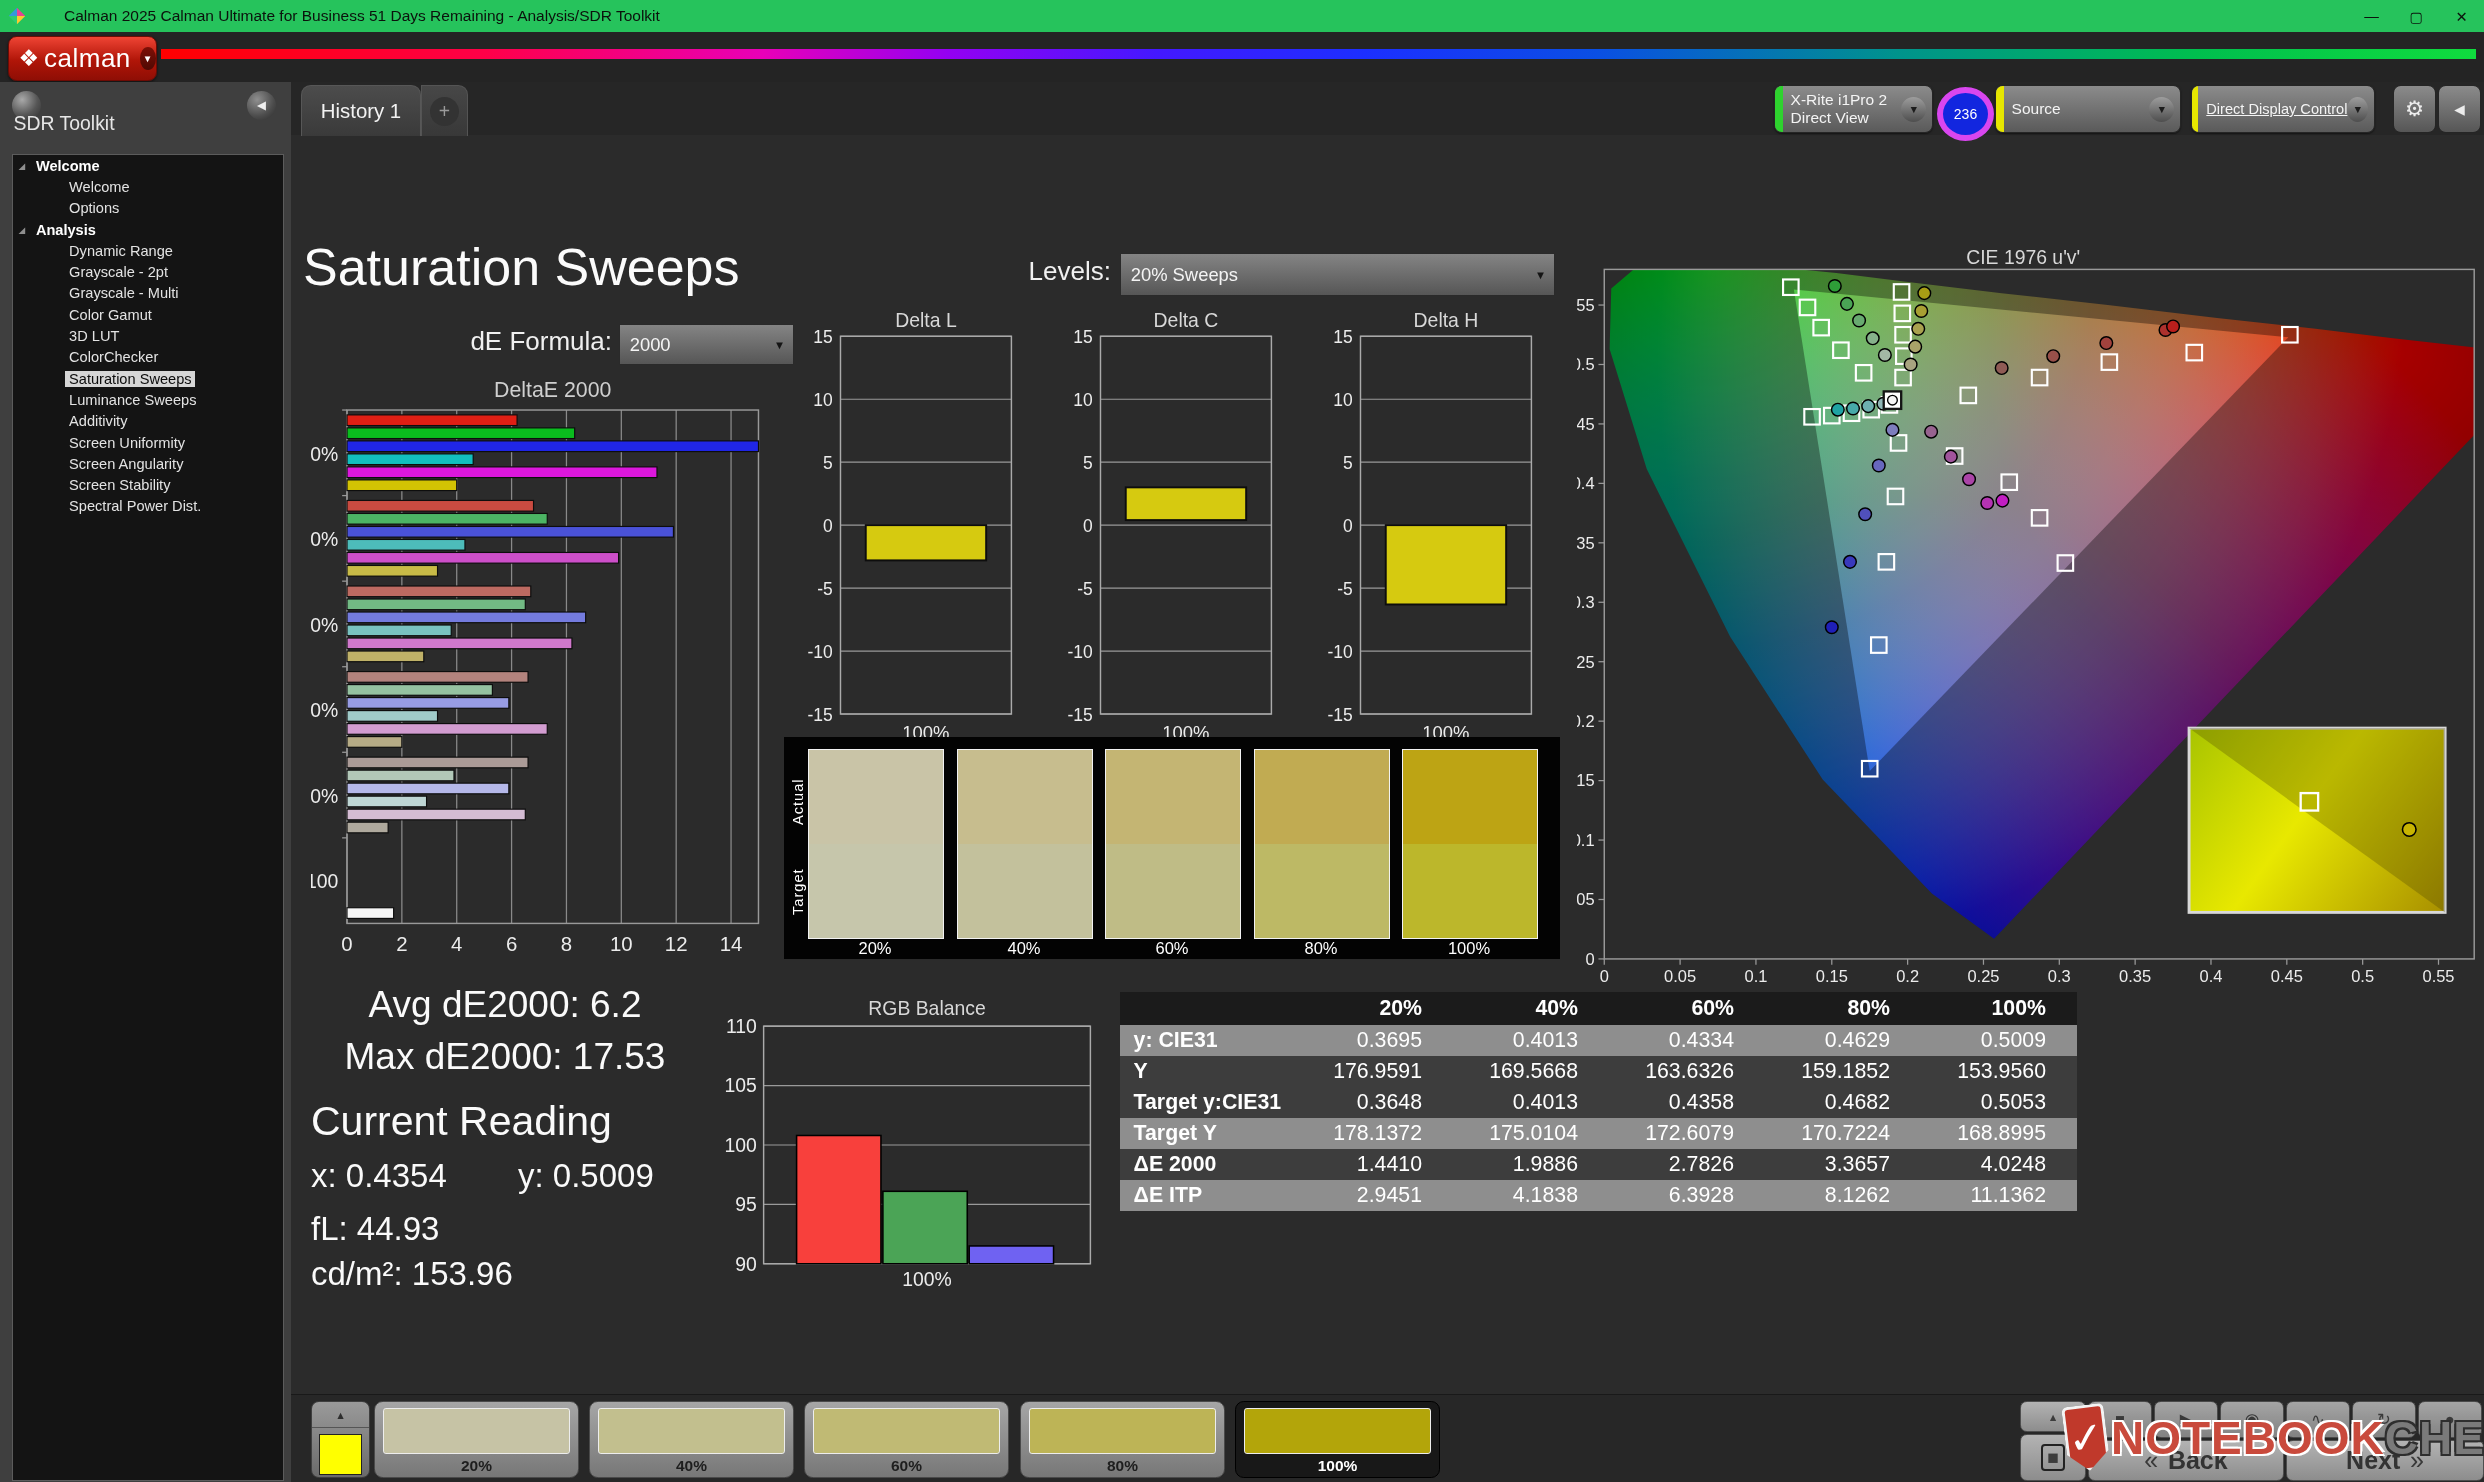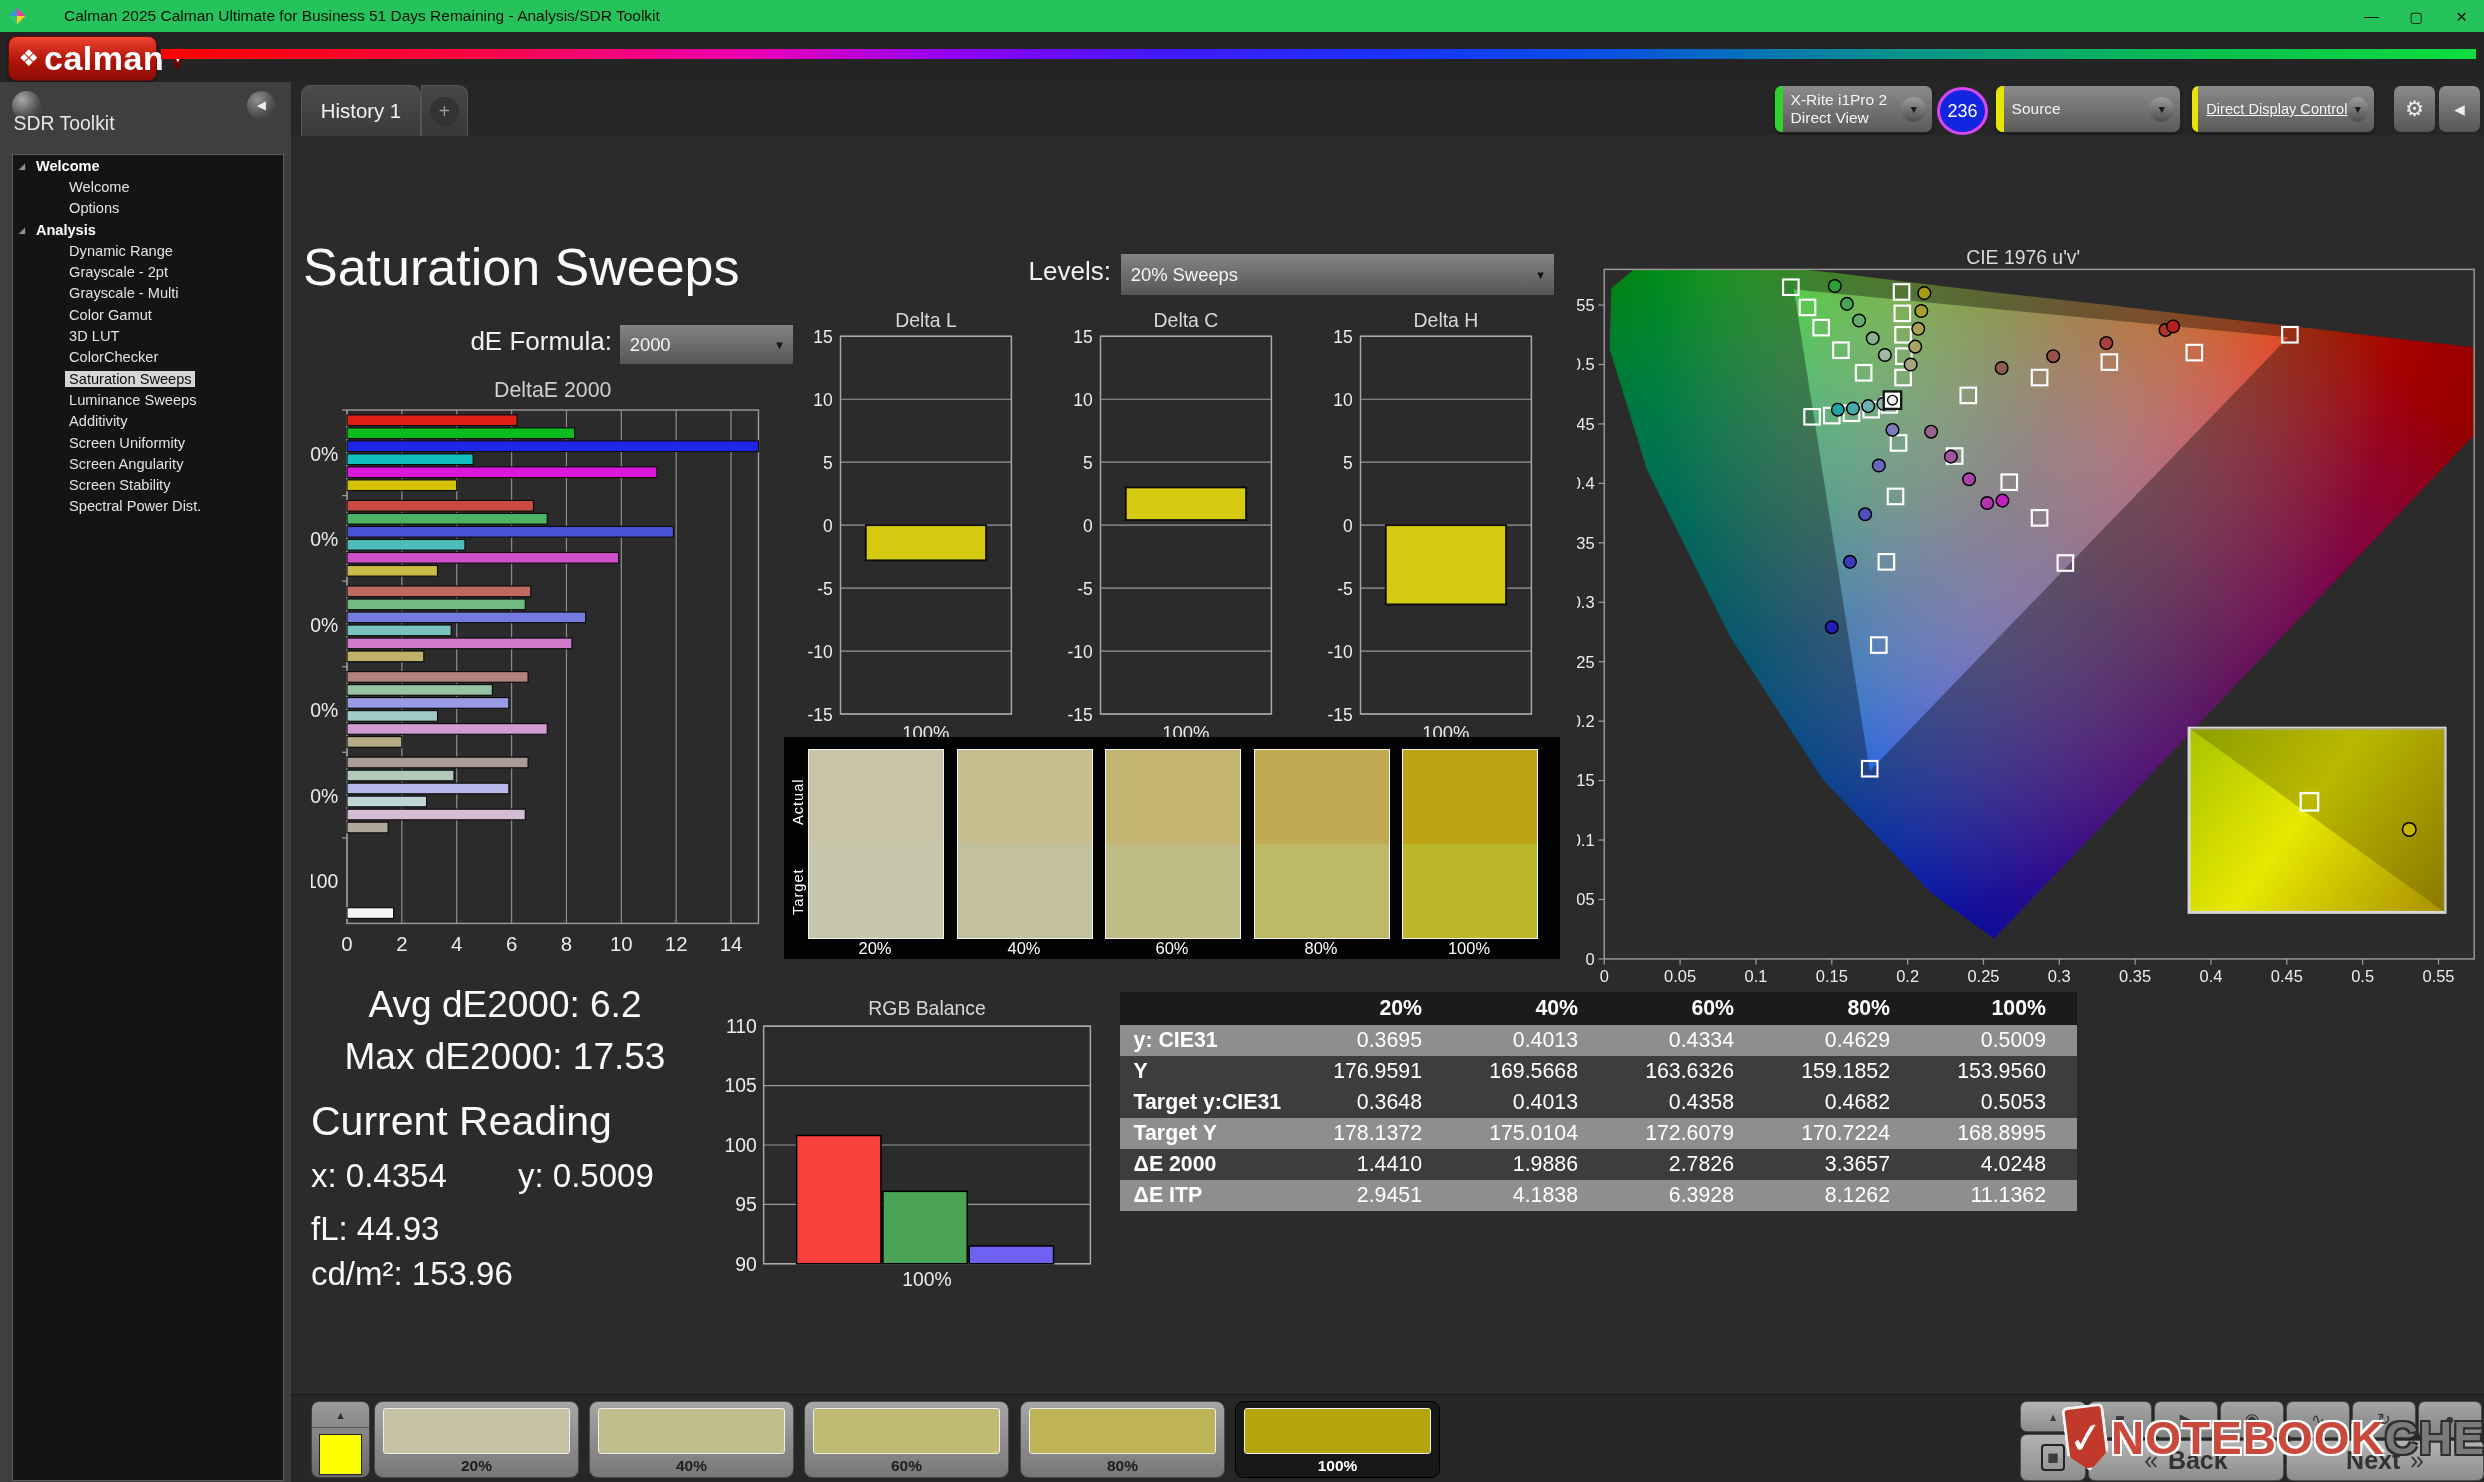--- a/index.html
+++ b/index.html
@@ -12,21 +12,21 @@
   #app-diamond{width:16.5px;height:16.5px;margin-left:8.7px;
     background:conic-gradient(#e84393 0 25%,#fdcb2e 0 50%,#2ecc71 0 75%,#3498db 0 100%);
     clip-path:polygon(50% 0,100% 50%,50% 100%,0 50%);}
   .wbtn{width:45px;height:32px;display:flex;align-items:center;justify-content:center;color:#0c130d;font-size:14.6px;}
   
   #logobar{left:0;top:32px;width:2484px;height:50px;background:#242424;}
   #calmanbtn{left:7.8px;top:3.9px;width:147px;height:43px;border-radius:8.7px;
     background:linear-gradient(#ef4434,#b01508 55%,#8f0e05);border:1px solid #6d0b04;
     display:flex;align-items:center;box-shadow:0 1px 2.9px rgba(0,0,0,.6);}
   #calmanbtn .dg{color:#fff;font-size:23px;margin-left:9.7px;}
-  #calmanbtn .bt{color:#fff;font-size:34px;font-weight:bold;letter-spacing:0.5px;margin-left:4.9px;}
+  #calmanbtn .bt{color:#fff;font-size:26px;font-weight:normal;letter-spacing:0.5px;margin-left:4.9px;}
   #calmanbtn .dd{margin-left:8.7px;width:23px;height:23px;border-radius:50%;
     background:linear-gradient(#7d0f06,#4f0903);display:flex;align-items:center;justify-content:center;
     color:#fff;font-size:9.7px;}
   #rainbow{left:161px;top:16.5px;width:2315px;height:10.7px;
     background:linear-gradient(90deg,#ff0000 0%,#ff0048 14%,#e800b8 26%,#9400f2 34%,#4418ff 43%,
       #1c2fff 52%,#0a4fe4 62%,#00938c 75%,#00bf4e 88%,#10dc3e 100%);}
   
   #headstrip{left:291px;top:82px;width:2193px;height:53px;background:#262626;}
   #tab-history{left:301px;top:85px;width:118px;height:50px;border-radius:9.7px 9.7px 0 0;
     background:linear-gradient(#4c4c4c,#3a3a3a);border:1px solid #575757;border-bottom:none;
@@ -38,21 +38,21 @@
     justify-content:center;color:#9a9a9a;font-size:19.4px;}
   .tbtn{position:absolute;top:85px;height:46px;border-radius:7.8px;border:1px solid #252525;
     background:linear-gradient(#8b8b8b,#5a5a5a);display:flex;align-items:center;overflow:hidden;
     box-shadow:0 1px 1.9px rgba(0,0,0,.5);}
   .tbtn .stripe{width:7.8px;height:100%;}
   .tbtn .lab{color:#f4f4f4;font-size:15.5px;line-height:18.4px;margin-left:7.8px;white-space:nowrap;}
   .tbtn .arr{margin-left:auto;margin-right:5.8px;width:25px;height:25px;border-radius:50%;
     background:linear-gradient(#9d9d9d,#4e4e4e);display:flex;align-items:center;justify-content:center;
     color:#1c1c1c;font-size:10.7px;}
   #badge236{left:1937px;top:87px;width:45px;height:42px;border-radius:50%;background:#1226df;
-    display:flex;align-items:center;justify-content:center;color:#fff;font-size:18px;border:3px solid #d946ef;}
+    display:flex;align-items:center;justify-content:center;color:#fff;font-size:14px;border:6px solid #d946ef;}
   .sqbtn{position:absolute;top:85px;width:41px;height:46px;border-radius:7.8px;border:1px solid #252525;
     background:linear-gradient(#8b8b8b,#565656);display:flex;align-items:center;justify-content:center;
     color:#ececec;}
   
   #sidebar{left:0;top:82px;width:291px;height:1400px;background:#3f3f3f;}
   #sb-sphere{left:11.6px;top:8.7px;width:29px;height:29px;border-radius:50%;
     background:radial-gradient(circle at 35% 30%,#a9a9a9,#565656 55%,#2e2e2e);}
   #sb-collapse{left:247px;top:8.7px;width:29px;height:29px;border-radius:50%;
     background:radial-gradient(circle at 35% 30%,#8f8f8f,#4c4c4c 60%,#2b2b2b);
     display:flex;align-items:center;justify-content:center;color:#f0f0f0;font-size:11.6px;}

